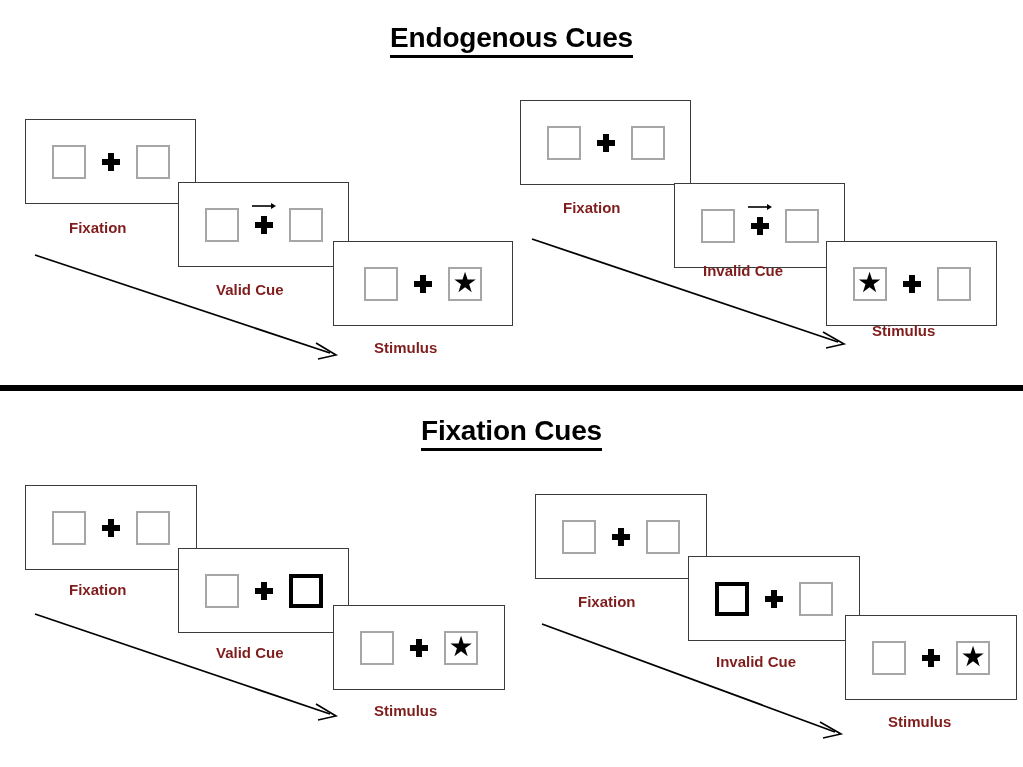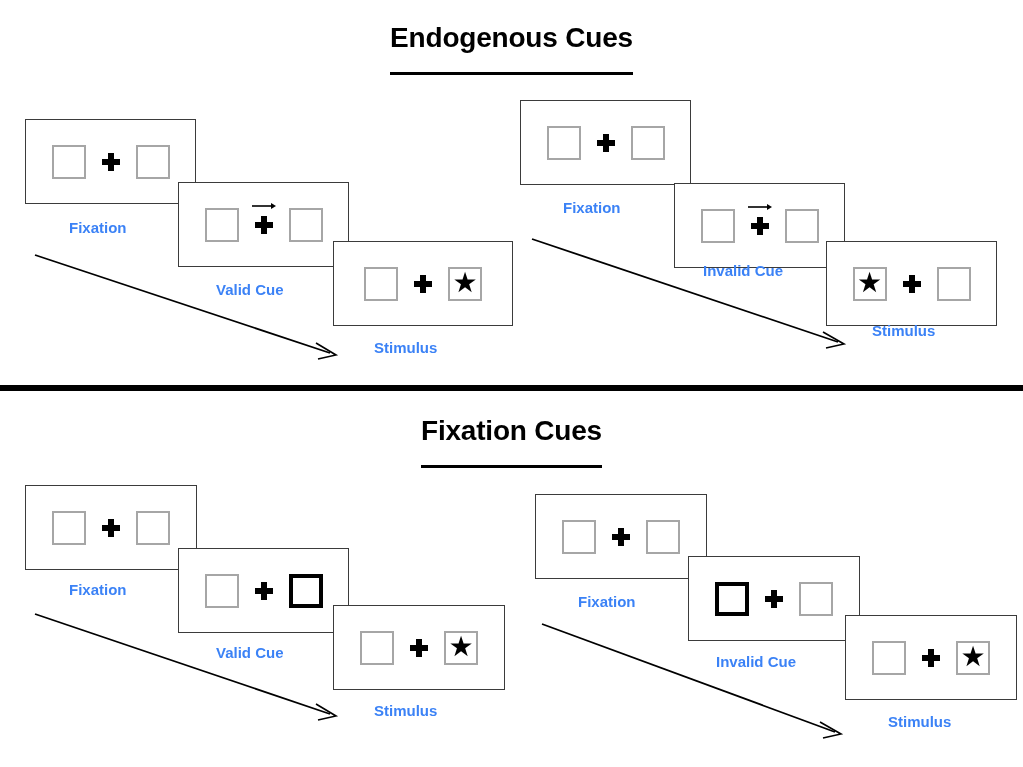--- a/index.html
+++ b/index.html
@@ -20,21 +20,21 @@
     position: absolute;
     width: 100%;
     text-align: center;
     font-size: 28px;
     font-weight: bold;
     color: #000000;
     letter-spacing: -0.2px;
   }
   .section-title span {
     border-bottom: 3px solid #000000;
-    padding-bottom: 19px;
+    padding-bottom: 2px;
   }
   #title-endogenous { top: 22px; left: 0; }
   #title-exogenous  { top: 415px; left: 0; }
 
   
   .divider {
     position: absolute;
     left: 0;
     width: 1023px;
     height: 6px;
@@ -105,21 +105,21 @@
     top: -15px;
     width: 26px;
     height: 10px;
   }
 
   
   .caption {
     position: absolute;
     font-size: 15px;
     font-weight: bold;
-    color: #3b82f6;
+    color: #7f1d1d;
     white-space: nowrap;
   }
 
   
   .flow-arrow {
     position: absolute;
     pointer-events: none;
   }
 </style>
 </head>

